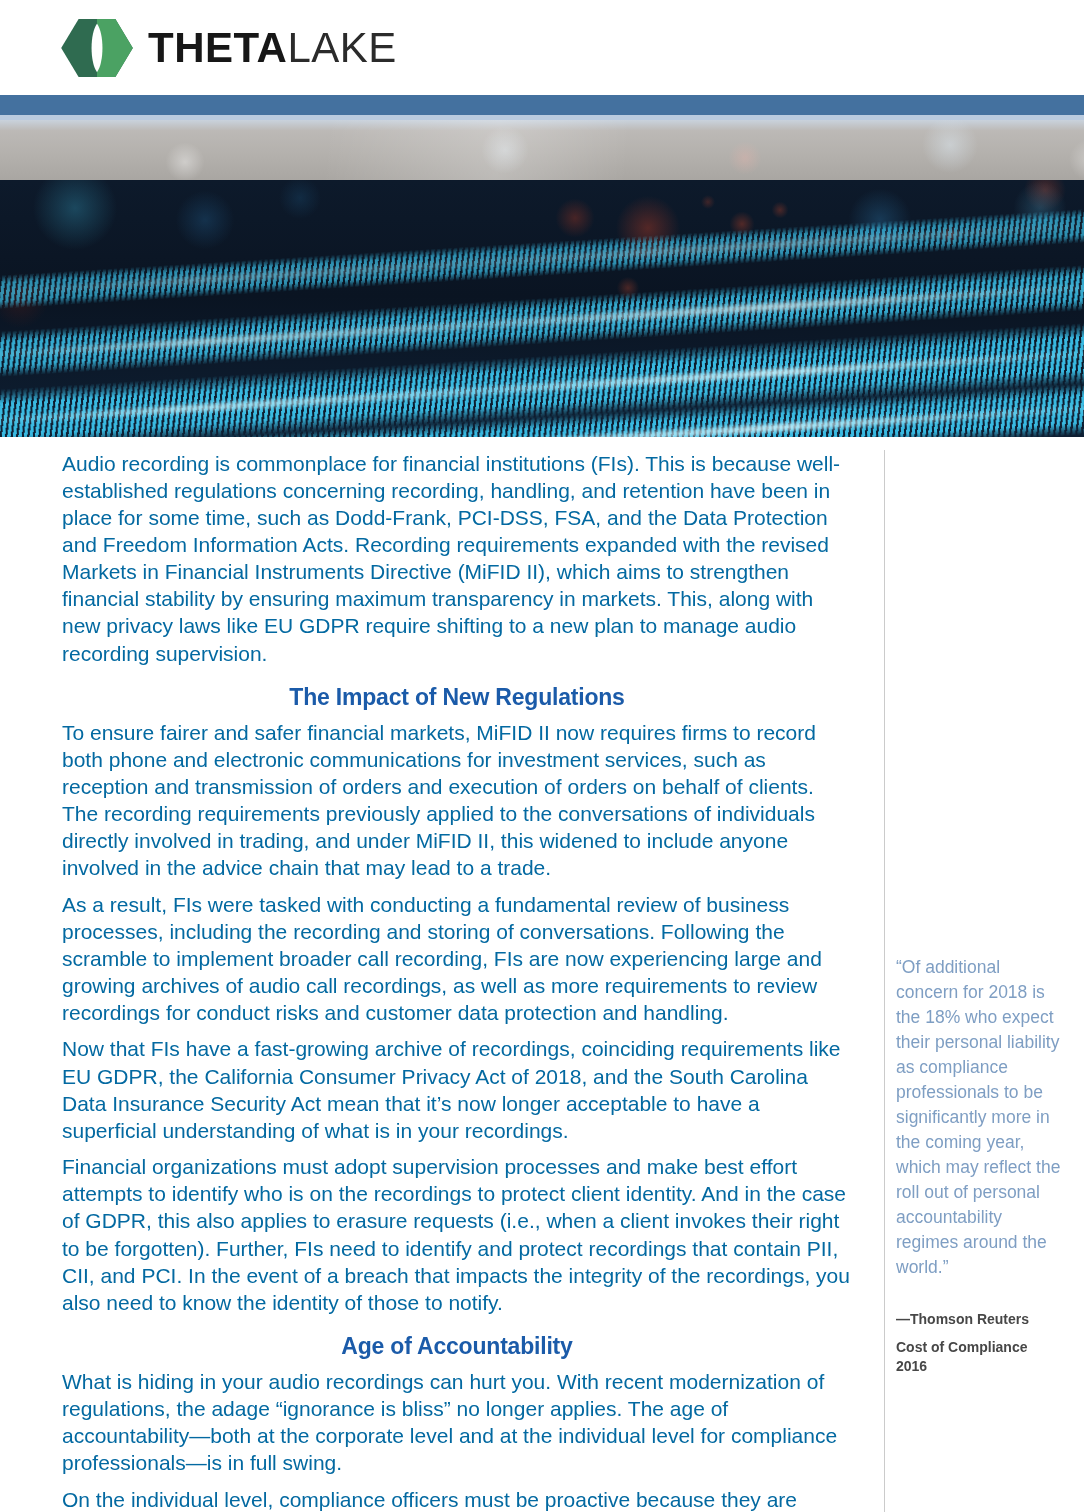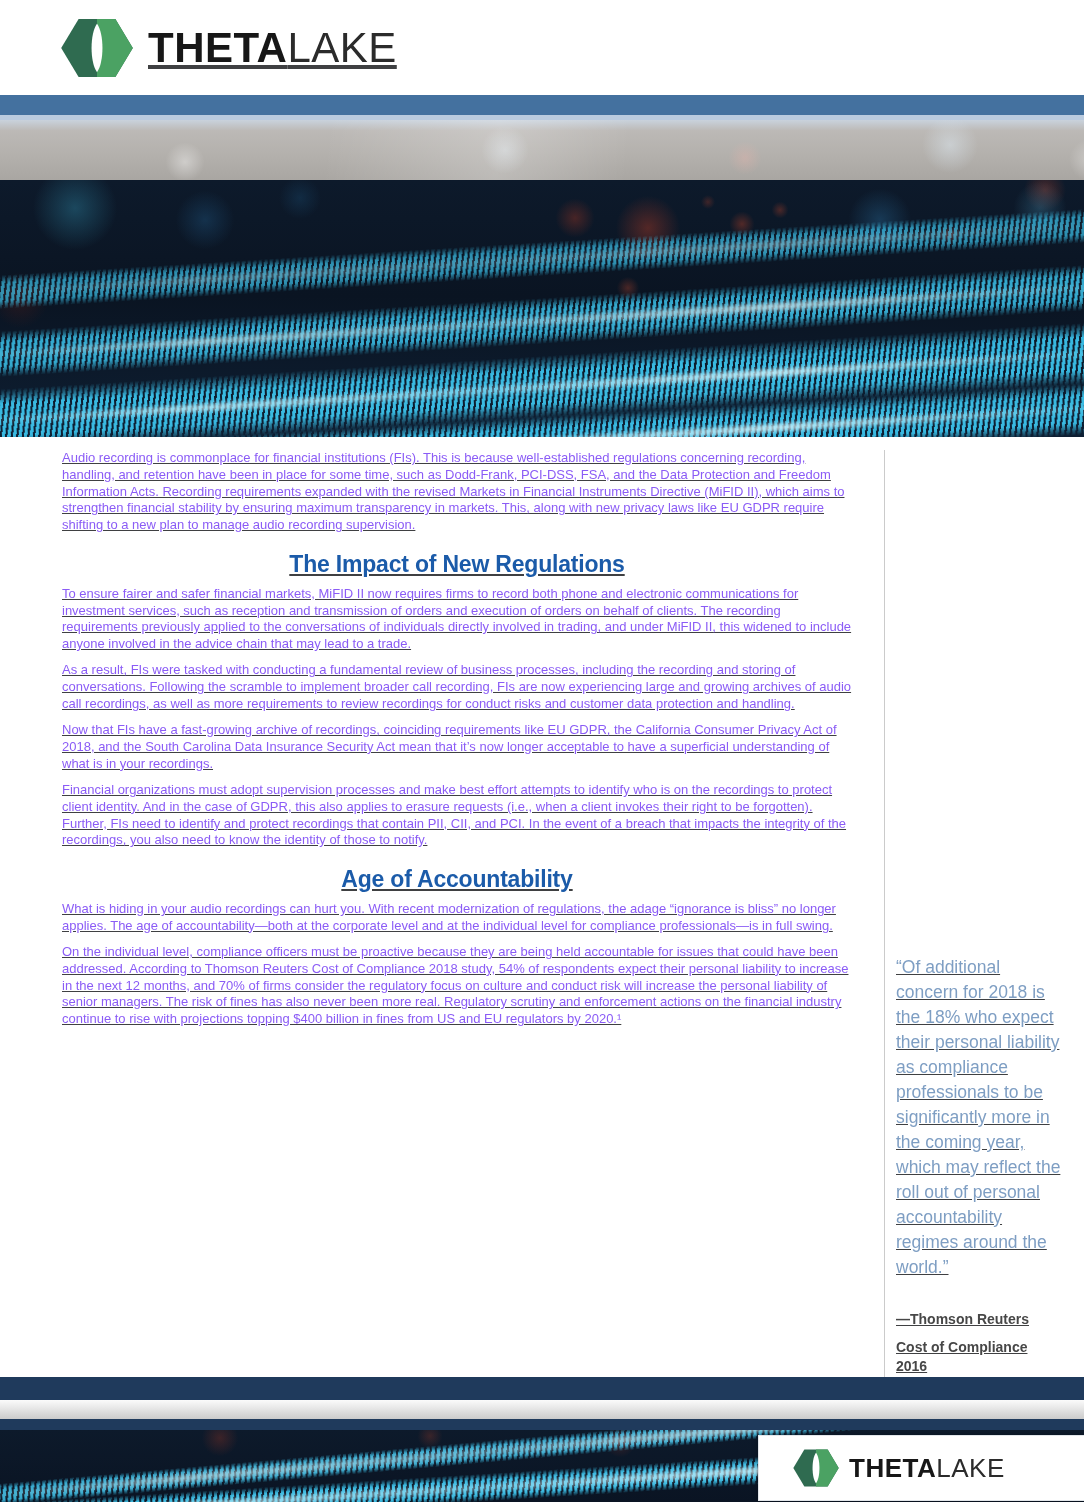--- a/index.html
+++ b/index.html
@@ -1,21 +1,20 @@
 <!DOCTYPE html>
 <html style="--title-blue: #2F6191; --subtitle-blue: #3A6E9F; --heading-blue: #1B5BA9; --quote-blue: #7E9EC3; --top-bar-blue: #44719F; --footer-navy: #1F3A5C; --logo-green-dark: #2F6B50; --logo-green-light: #4BA263; --wave-cyan: #3DC7F0;"><head>
 <meta charset="utf-8">
 <style>
   * { box-sizing: border-box; }
   html,body { margin:0; padding:0; background:#ffffff; }
   .page {
     width:1084px; height:1512px; position:relative; overflow:hidden;
     background:#fff; font-family:"Liberation Sans","DejaVu Sans",sans-serif;
     color:#3F4042;
-    text-decoration:underline;
   }
 
   
   .header { height:95px; display:flex; align-items:center; padding-left:60px; background:#fff; }
   .logo { display:flex; align-items:center; gap:14px; }
   .logo-word { font-size:42px; letter-spacing:.5px; white-space:nowrap; }
   .logo-word .bold { font-weight:700; color:#171717; }
   .logo-word .light { font-weight:400; color:#2b2b2b; }
 
   .top-bar { height:20px; background:var(--top-bar-blue,#44719F); }
@@ -73,21 +72,21 @@
 
   
   .content { display:grid; grid-template-columns:790px 198px; column-gap:32px;
     padding:13px 0 0 62px; min-height:940px; align-items:stretch; }
   .main h1 { margin:0; font-size:38px; line-height:1.2; letter-spacing:-.2px; font-weight:700;
     color:var(--title-blue,#2F6191); }
   .main h2 { margin:2px 0 13px; font-size:29px; line-height:1.2; font-weight:400;
     color:var(--subtitle-blue,#3A6E9F); }
   .main h3 { margin:17px 0 8px; font-size:23px; letter-spacing:-.2px; font-weight:700;
     color:var(--heading-blue,#1B5BA9);text-align:center; }
-  .main p { margin:0 0 9.5px; font-size:13px; line-height:1.29; color:#8b5cf6; }
+  .main p { margin:0 0 9.5px; font-size:21px; line-height:1.29; color:#0369a1; }
 
   .sidebar { border-left:1px solid #CBCBCB; padding:2px 20px 0 11px; }
   .quote { margin-top:503px; font-size:17.5px; line-height:25px; color:var(--quote-blue,#7E9EC3); }
   .attr { margin-top:30px; font-size:14px; font-weight:700; color:#474747; line-height:1.4; }
   .attr .attr-line2 { margin-top:8px; }
 
   
   .footer-bar1 { height:23px; background:var(--footer-navy,#1F3A5C); }
   .footer-strip { height:19px; background:linear-gradient(180deg,#fbfbfb 0%, #e6e6e6 45%, #cbcbcb 100%); }
   .footer-bar2 { height:11px; background:var(--footer-navy,#1F3A5C); }

